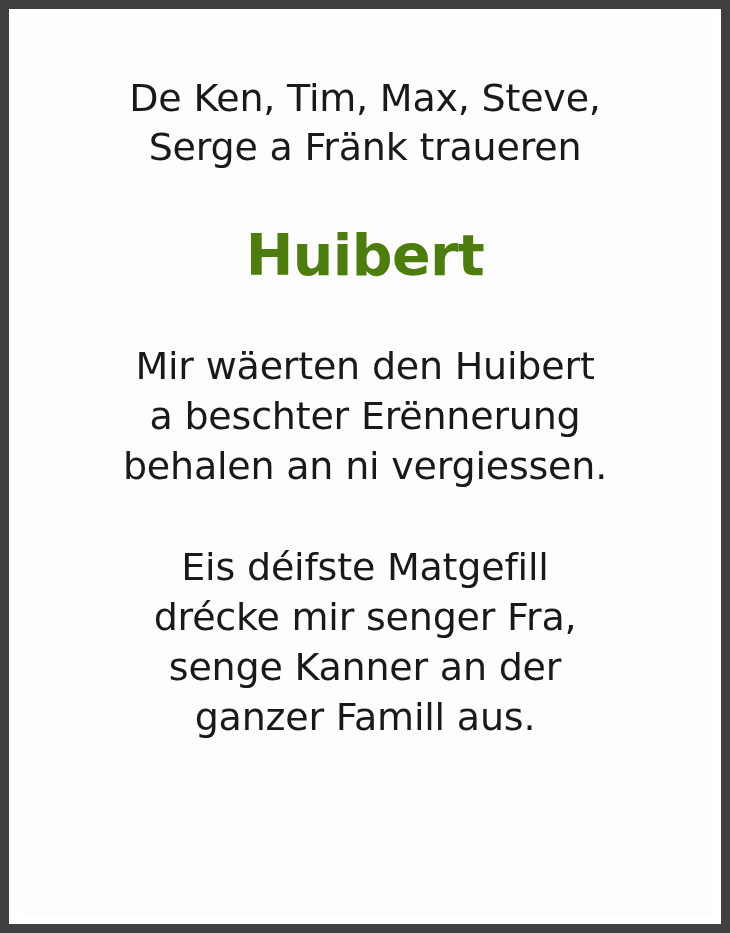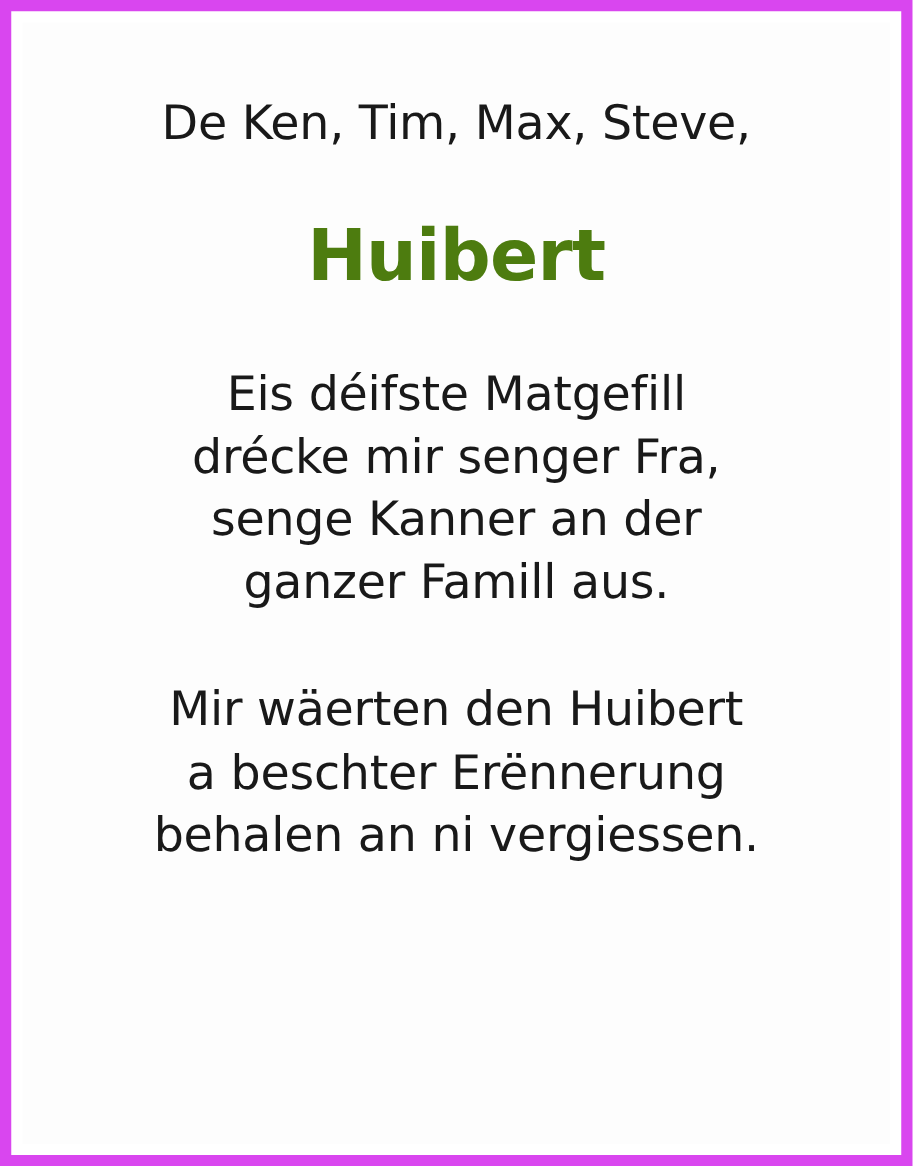--- a/index.html
+++ b/index.html
@@ -14,21 +14,21 @@
     overflow: hidden;
   }
   .notice-frame {
     position: absolute;
     left: 0;
     top: 0;
     width: 730px;
     height: 933px;
     box-sizing: border-box;
     background: #ffffff;
-    border: 9px solid #d946ef;
+    border: 9px solid #404040;
     padding: 0;
   }
   .notice-inner {
     position: absolute;
     left: 9px;
     top: 9px;
     right: 9px;
     bottom: 9px;
     background: #fdfdfd;
     box-sizing: border-box;
@@ -81,33 +81,34 @@
   }
 </style>
 </head>
 <body>
 
 <div class="notice-frame">
   <div class="notice-inner">
 
     <div class="block intro">
       <span class="line">De Ken, Tim, Max, Steve,</span>
+      <span class="line">Serge a Fränk traueren</span>
     </div>
 
     <div class="block deceased">
       <span class="line">Huibert</span>
+    </div>
+
+    <div class="block verse">
+      <span class="line">Mir wäerten den Huibert</span>
+      <span class="line">a beschter Erënnerung</span>
+      <span class="line">behalen an ni vergiessen.</span>
     </div>
 
     <div class="block closing">
       <span class="line">Eis déifste Matgefill</span>
       <span class="line">drécke mir senger Fra,</span>
       <span class="line">senge Kanner an der</span>
       <span class="line">ganzer Famill aus.</span>
     </div>
 
-    <div class="block verse">
-      <span class="line">Mir wäerten den Huibert</span>
-      <span class="line">a beschter Erënnerung</span>
-      <span class="line">behalen an ni vergiessen.</span>
-    </div>
-
   </div>
 </div>
 
 </body></html>

